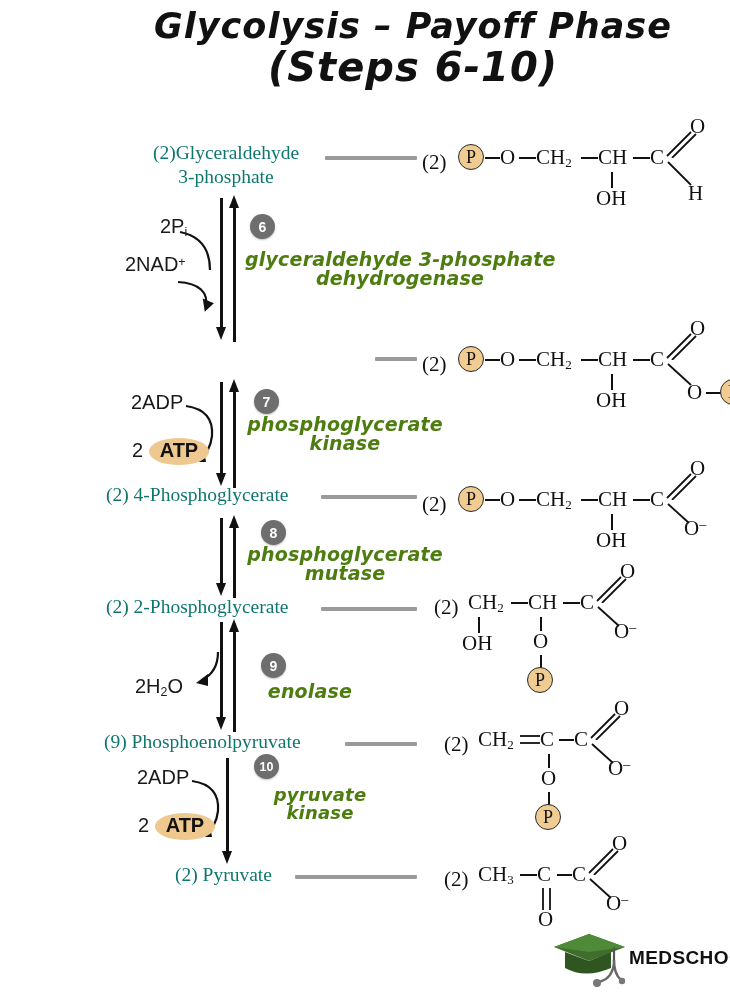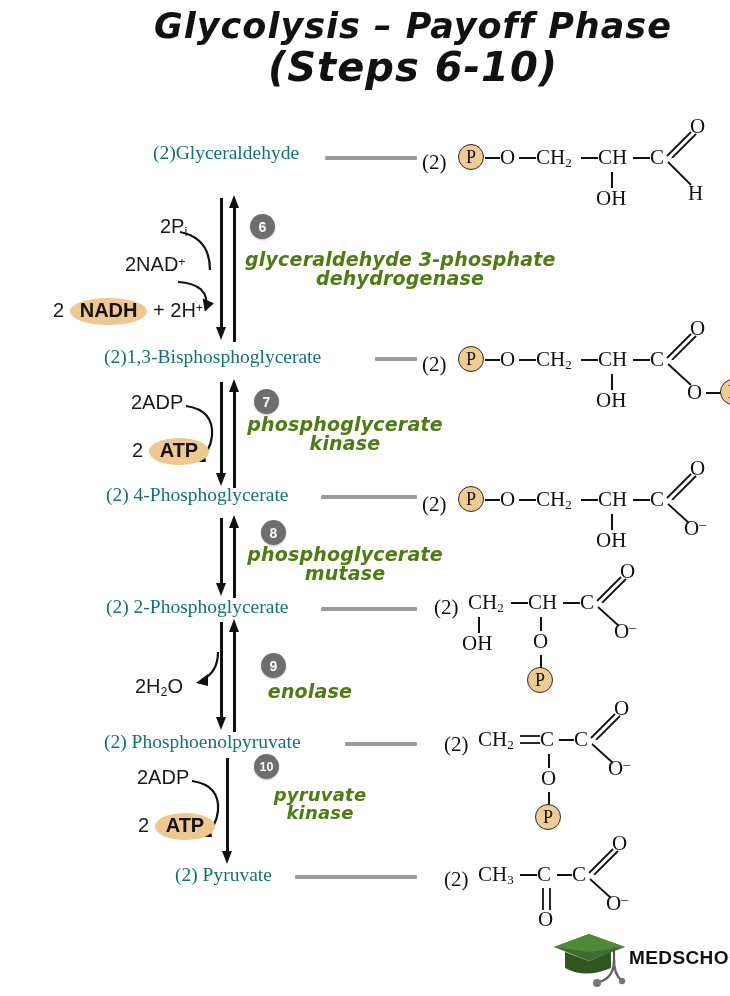--- a/index.html
+++ b/index.html
@@ -117,20 +117,21 @@
 
 <div class="stage">
 
   <div class="abs" id="title-block">
     <div class="title-line" id="title-line-1">Glycolysis – Payoff Phase</div>
     <div class="title-line" id="title-line-2">(Steps 6-10)</div>
   </div>
 
   <div class="abs compound two-line" style="left:88px;top:141px;width:180px;">
     <div>(2)Glyceraldehyde</div>
+    <div>3-phosphate</div>
   </div>
   <div class="abs connector" style="left:277px;top:156px;width:92px;"></div>
 
   <div class="abs" style="left:374px;top:128px;">
     <div class="abs paren" style="left:0;top:22px;">(2)</div>
     <div class="abs pcircle" style="left:36px;top:16px;">P</div>
     <div class="abs bond-h" style="left:63px;top:29px;width:15px;"></div>
     <div class="abs mol" style="left:78px;top:17px;">O</div>
     <div class="abs bond-h" style="left:97px;top:29px;width:17px;"></div>
     <div class="abs mol" style="left:114px;top:17px;"><span>CH</span><sub>2</sub></div>
@@ -166,31 +167,26 @@
 
   <div class="abs" style="left:128px;top:222px;width:50px;height:100px;">
     <svg width="50" height="100">
       <path d="M4,10 Q34,16 34,48" stroke="#111" stroke-width="2.2" fill="none"></path>
       <path d="M2,60 Q34,62 30,86" stroke="#111" stroke-width="2.2" fill="none"></path>
       <polygon points="30,90 24,78 36,79" fill="#111" transform="rotate(18 30 86)"></polygon>
     </svg>
   </div>
   <div class="abs cofactor" style="left:112px;top:215px;"><span>2P</span><sub>i</sub></div>
   <div class="abs cofactor" style="left:77px;top:253px;"><span>2NAD</span><sup>+</sup></div>
-  <div class="abs cofactor" style="left:5px;top:298px;">
-    <span>2</span>&nbsp;<span class="pill nadh">NADH</span>
-    <span>+ 2H</span><sup>+</sup>
-  </div>
   <div class="abs step-badge" style="left:202px;top:214px;">6</div>
   <div class="abs enzyme" style="left:197px;top:250px;width:310px;">
     <div>glyceraldehyde 3-phosphate</div>
     <div>dehydrogenase</div>
   </div>
 
-  <div class="abs compound" style="left:56px;top:345px;">(2)1,3-Bisphosphoglycerate</div>
   <div class="abs connector" style="left:327px;top:357px;width:42px;"></div>
 
   <div class="abs" style="left:374px;top:330px;">
     <div class="abs paren" style="left:0;top:22px;">(2)</div>
     <div class="abs pcircle" style="left:36px;top:16px;">P</div>
     <div class="abs bond-h" style="left:63px;top:29px;width:15px;"></div>
     <div class="abs mol" style="left:78px;top:17px;">O</div>
     <div class="abs bond-h" style="left:97px;top:29px;width:17px;"></div>
     <div class="abs mol" style="left:114px;top:17px;"><span>CH</span><sub>2</sub></div>
     <div class="abs bond-h" style="left:159px;top:29px;width:17px;"></div>
@@ -323,21 +319,21 @@
       <path d="M30,2 Q30,22 14,30" stroke="#111" stroke-width="2.2" fill="none"></path>
       <polygon points="8,33 20,24 20,36" fill="#111"></polygon>
     </svg>
   </div>
   <div class="abs cofactor" style="left:87px;top:675px;"><span>2H</span><sub>2</sub><span>O</span></div>
   <div class="abs step-badge" style="left:213px;top:653px;">9</div>
   <div class="abs enzyme" style="left:197px;top:682px;width:130px;">
     <div>enolase</div>
   </div>
 
-  <div class="abs compound" style="left:56px;top:730px;">(2) Phosphoenolpyruvate</div>
+  <div class="abs compound" style="left:56px;top:730px;">(9) Phosphoenolpyruvate</div>
   <div class="abs connector" style="left:297px;top:742px;width:72px;"></div>
 
   <div class="abs" style="left:396px;top:720px;">
     <div class="abs paren" style="left:0;top:12px;">(2)</div>
     <div class="abs mol" style="left:34px;top:7px;"><span>CH</span><sub>2</sub></div>
 
     <div class="abs" style="left:76px;top:12px;width:20px;height:16px;">
       <svg width="20" height="16">
           <line x1="0" y1="4" x2="20" y2="4" stroke="#111" stroke-width="1.8"></line>
           <line x1="0" y1="11" x2="20" y2="11" stroke="#111" stroke-width="1.8"></line>

